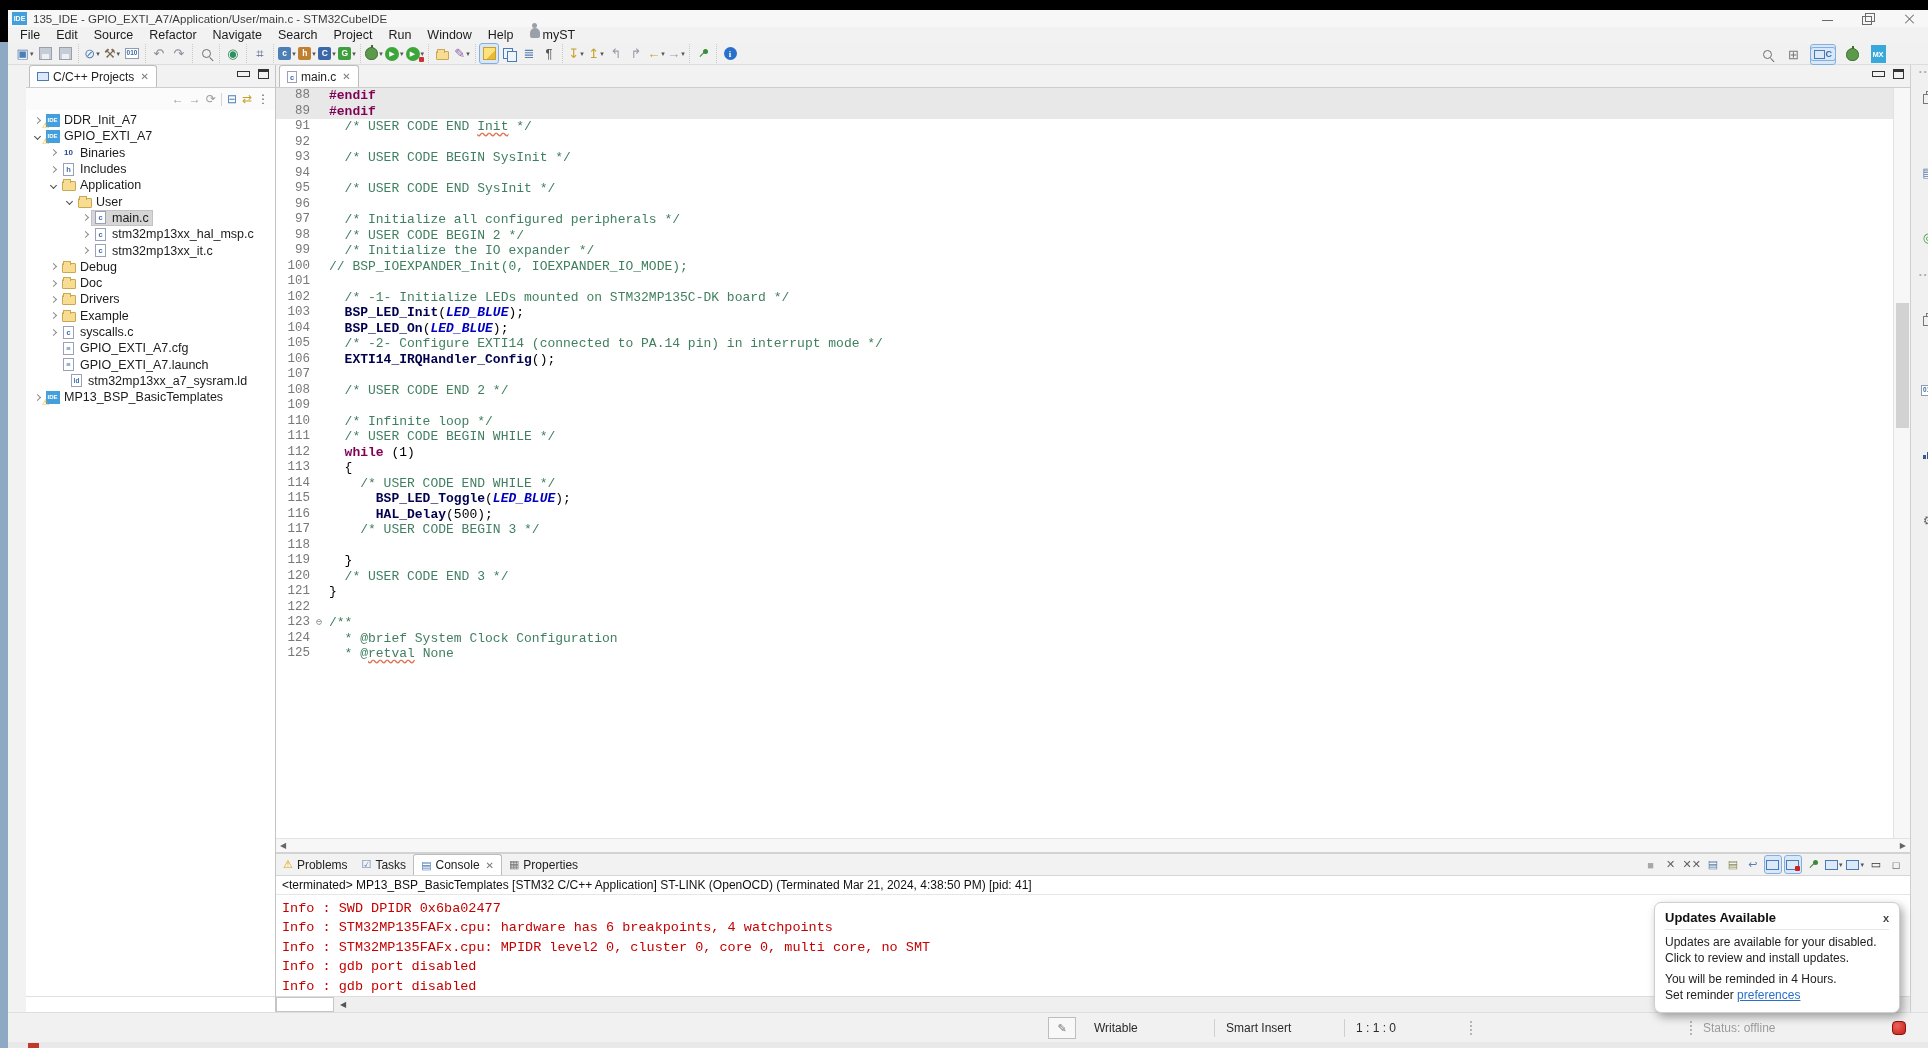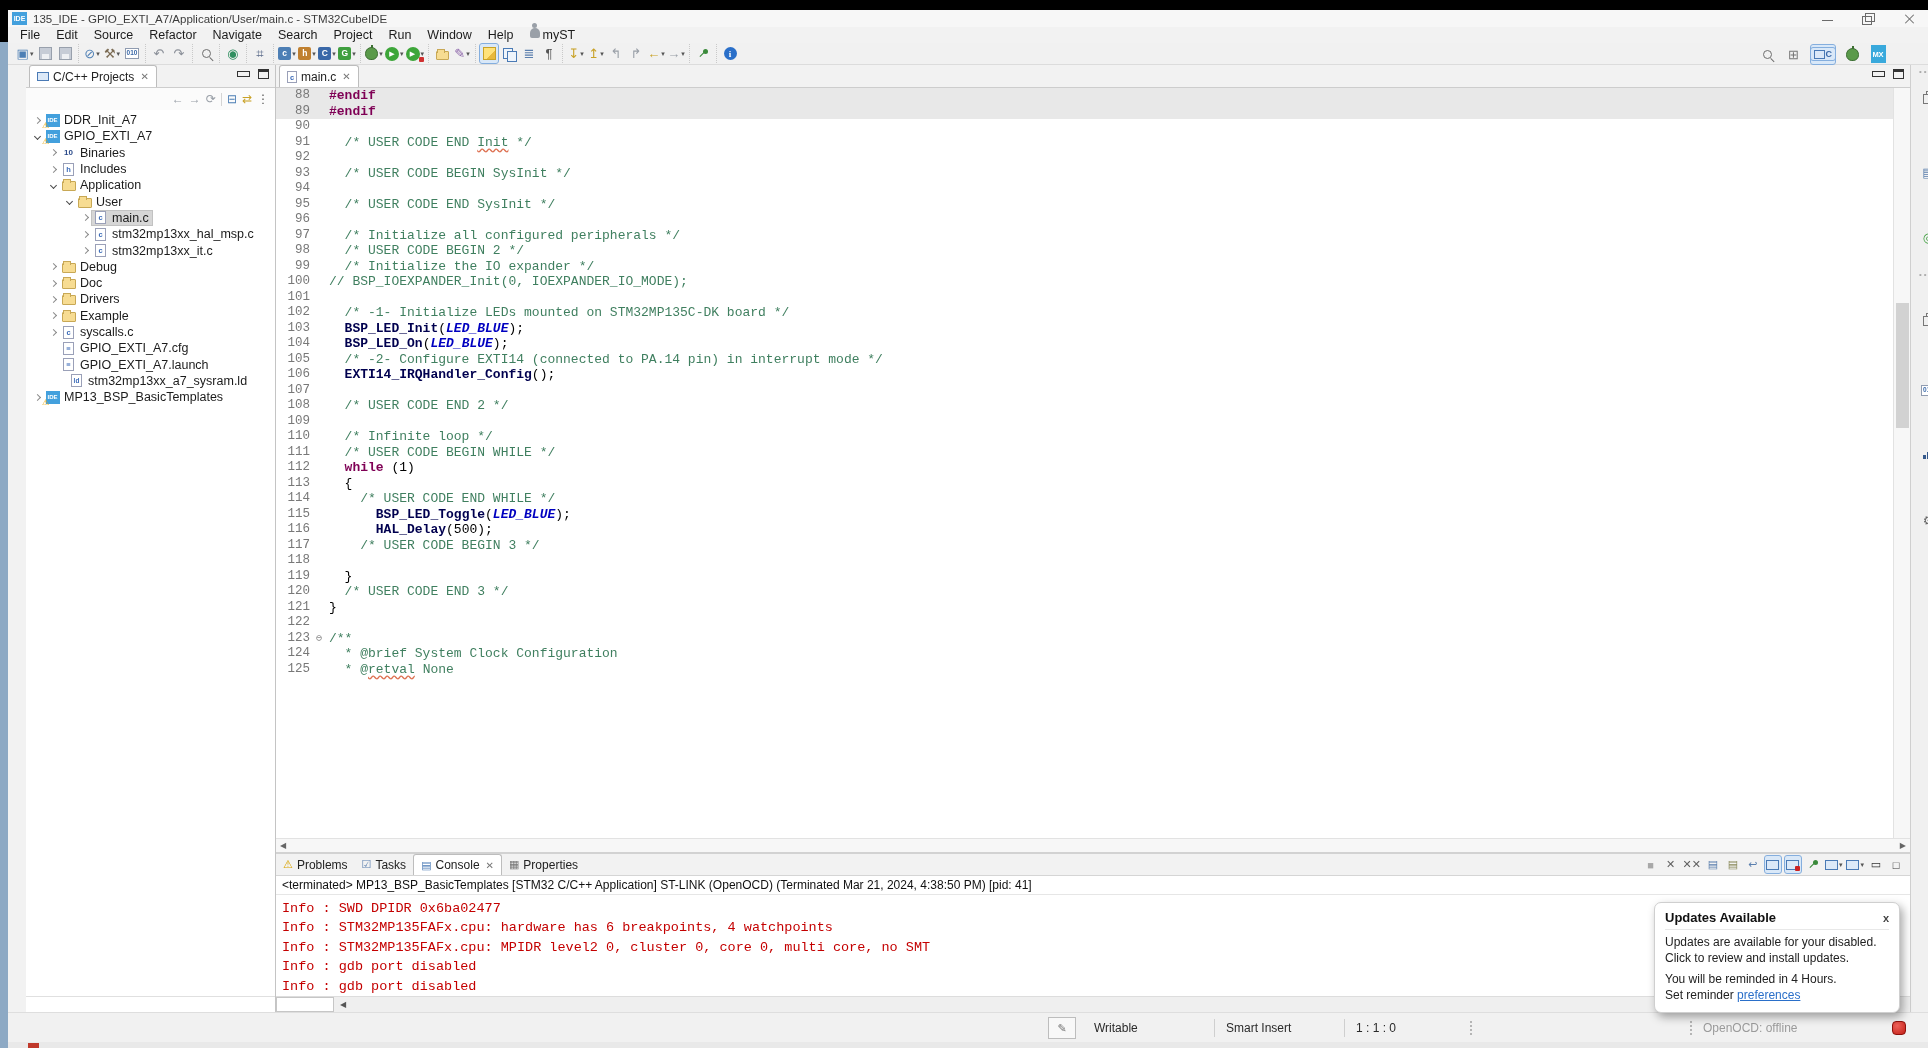--- a/index.html
+++ b/index.html
@@ -596,25 +596,20 @@
                 <span class="lnum">88</span>
                 <span class="fold"></span>
                 <span class="ctext"><span class="c-pp">#endif</span></span>
               </div>
               <div class="cline hl">
                 <span class="lnum">89</span>
                 <span class="fold"></span>
                 <span class="ctext"><span class="c-pp">#endif</span></span>
               </div>
               <div class="cline">
-                <span class="lnum">90</span>
-                <span class="fold"></span>
-                <span class="ctext"></span>
-              </div>
-              <div class="cline">
                 <span class="lnum">91</span>
                 <span class="fold"></span>
                 <span class="ctext"><span class="c-cm">  /* USER CODE END </span><span class="c-cmq">Init</span><span class="c-cm"> */</span></span>
               </div>
               <div class="cline">
                 <span class="lnum">92</span>
                 <span class="fold"></span>
                 <span class="ctext"></span>
               </div>
               <div class="cline">
@@ -908,21 +903,21 @@
       <div class="sb-abs" style="left:1348px;">
           <span>1 : 1 : 0</span>
         </div>
       <div class="sb-abs" style="left:1462px;">
           <span class="sb-dots"></span>
         </div>
       <div class="sb-abs" style="left:1682px;">
           <span class="sb-dots"></span>
         </div>
       <div class="sb-abs" style="left:1695px;">
-          <span class="sb-off">OpenOCD: offline</span>
+          <span class="sb-off">Status: offline</span>
         </div>
       <div class="sb-abs" style="left:1884px;">
           <span class="sb-red"></span>
         </div>
     </div>
     <div id="bottom-strip">
         <span class="red-sliver"></span>
       </div>
   </div>
 

